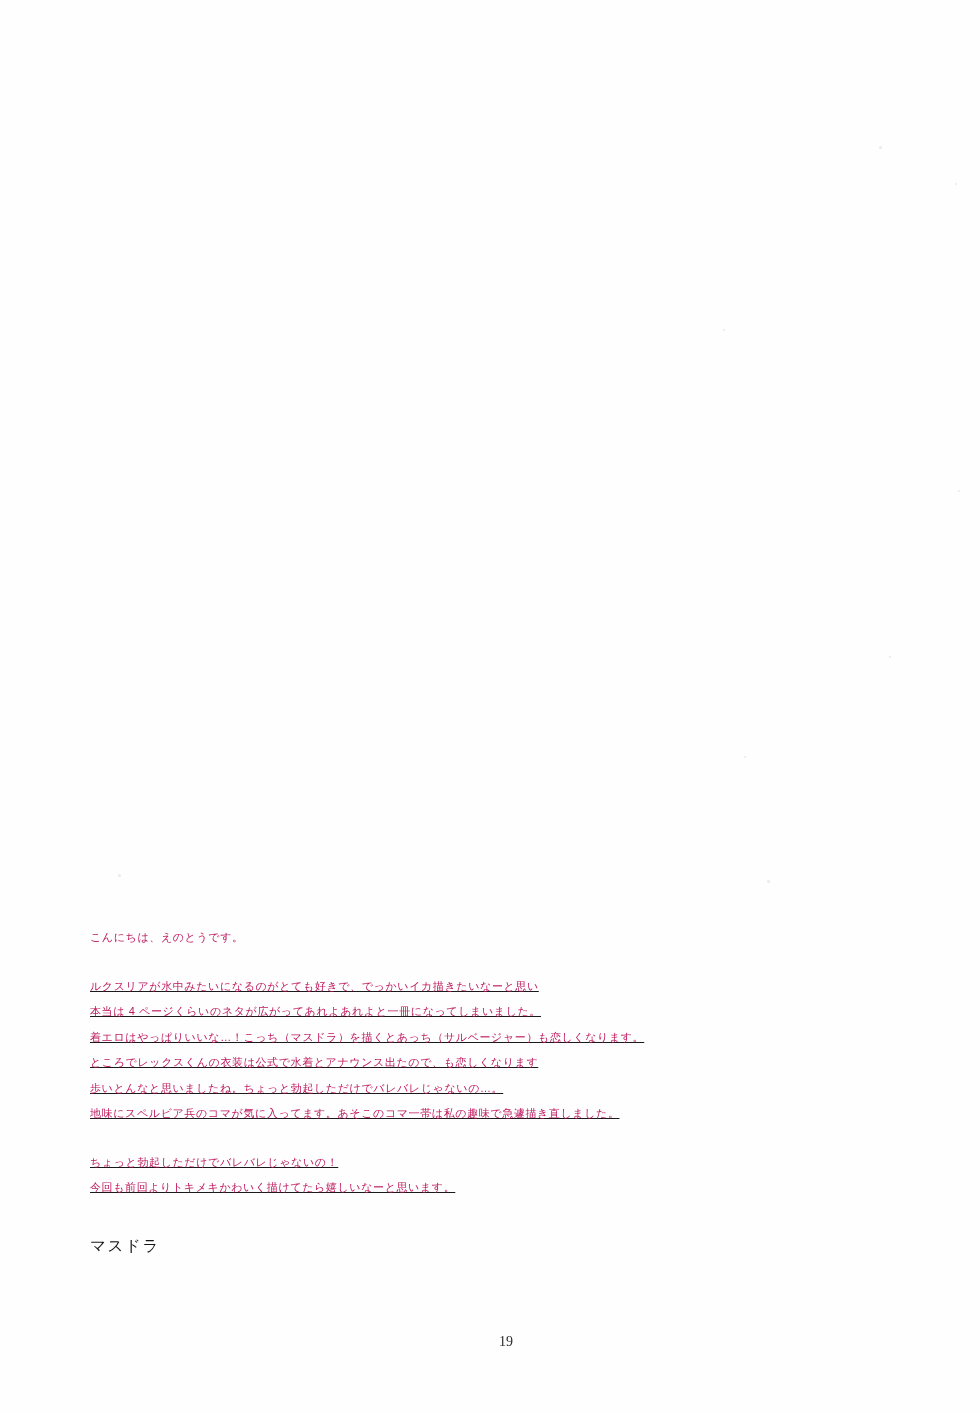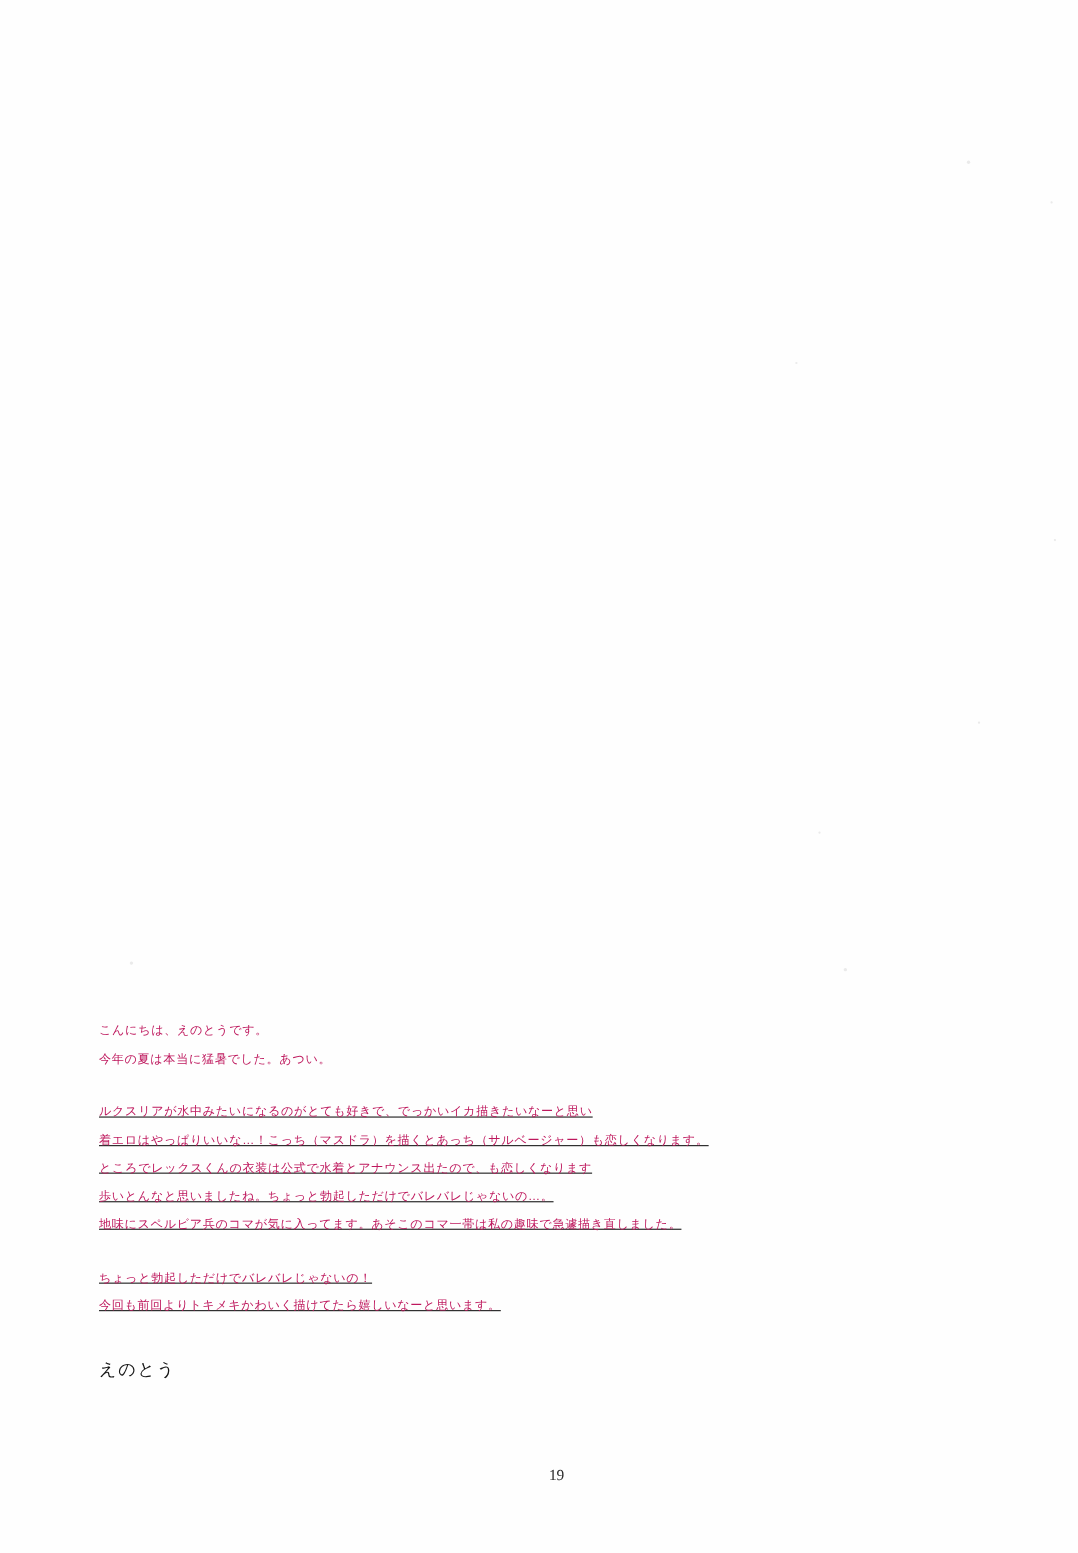--- a/index.html
+++ b/index.html
@@ -86,35 +86,35 @@
   <span class="speck" style="left:723px;  top:329px;  width:2px; height:2px;"></span>
   <span class="speck" style="left:955px;  top:183px;  width:2px; height:2px;"></span>
   <span class="speck" style="left:958px;  top:490px;  width:2px; height:2px;"></span>
   <span class="speck" style="left:889px;  top:656px;  width:2px; height:2px;"></span>
   <span class="speck" style="left:744px;  top:756px;  width:2px; height:2px;"></span>
 
   <div class="afterword">
 
     <p class="para">
       <span class="line">こんにちは、えのとうです。</span>
-      <span class="line">今年の夏は本当に猛暑でした。あつい。</span>
     </p>
 
     <p class="para">
       <span class="line">ルクスリアが水中みたいになるのがとても好きで、でっかいイカ描きたいなーと思い</span>
+      <span class="line">本当は 4 ページくらいのネタが広がってあれよあれよと一冊になってしまいました。</span>
       <span class="line">着エロはやっぱりいいな…！こっち（マスドラ）を描くとあっち（サルベージャー）も恋しくなります。</span>
       <span class="line">ところでレックスくんの衣装は公式で水着とアナウンス出たので、も恋しくなります</span>
       <span class="line">歩いとんなと思いましたね。ちょっと勃起しただけでバレバレじゃないの…。</span>
       <span class="line">地味にスペルビア兵のコマが気に入ってます。あそこのコマ一帯は私の趣味で急遽描き直しました。</span>
     </p>
 
     <p class="para">
       <span class="line">ちょっと勃起しただけでバレバレじゃないの！</span>
       <span class="line">今回も前回よりトキメキかわいく描けてたら嬉しいなーと思います。</span>
     </p>
 
   </div>
 
-  <div class="signature">えのとう</div>
+  <div class="signature">マスドラ</div>
 
   <div class="folio">19</div>
 
 </div>
 
 </body></html>

